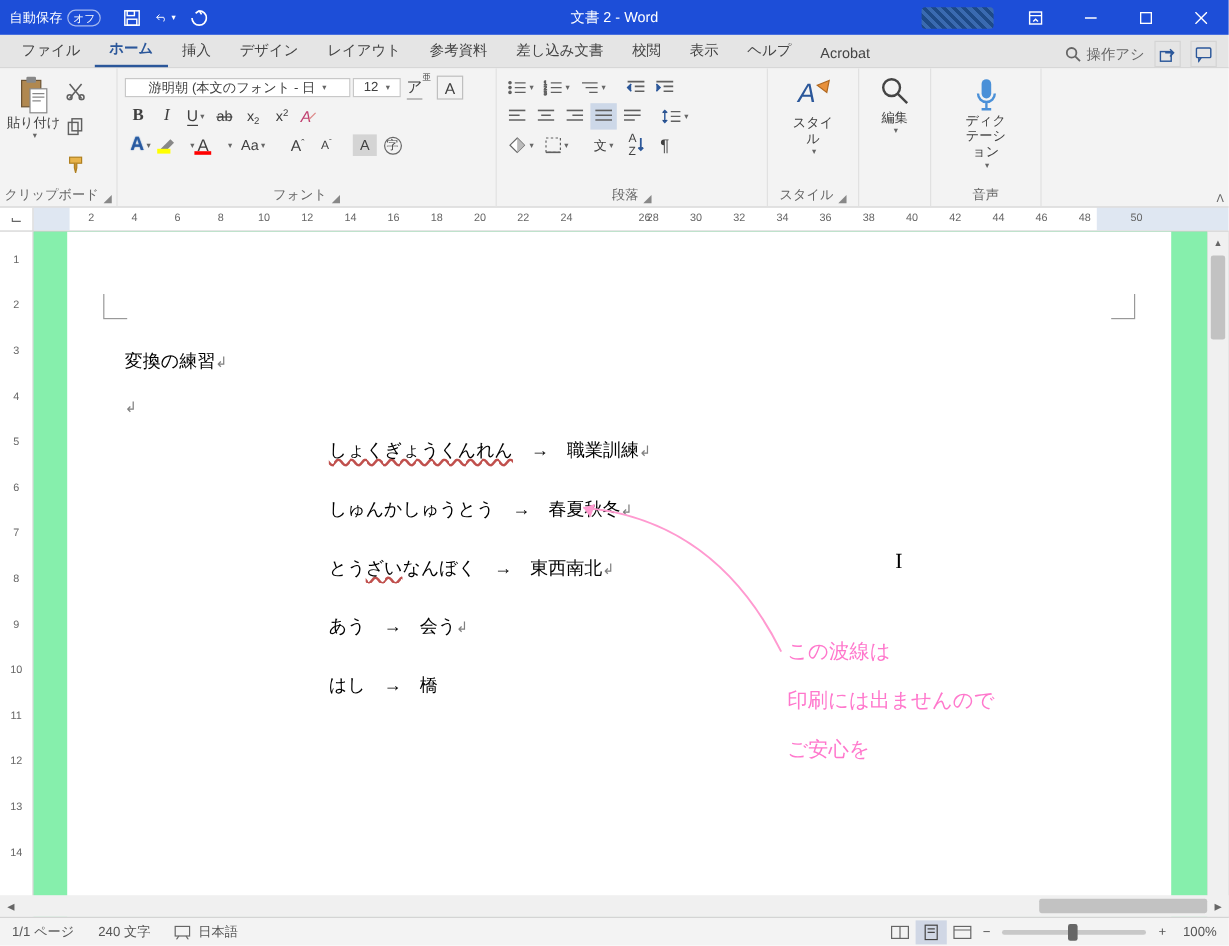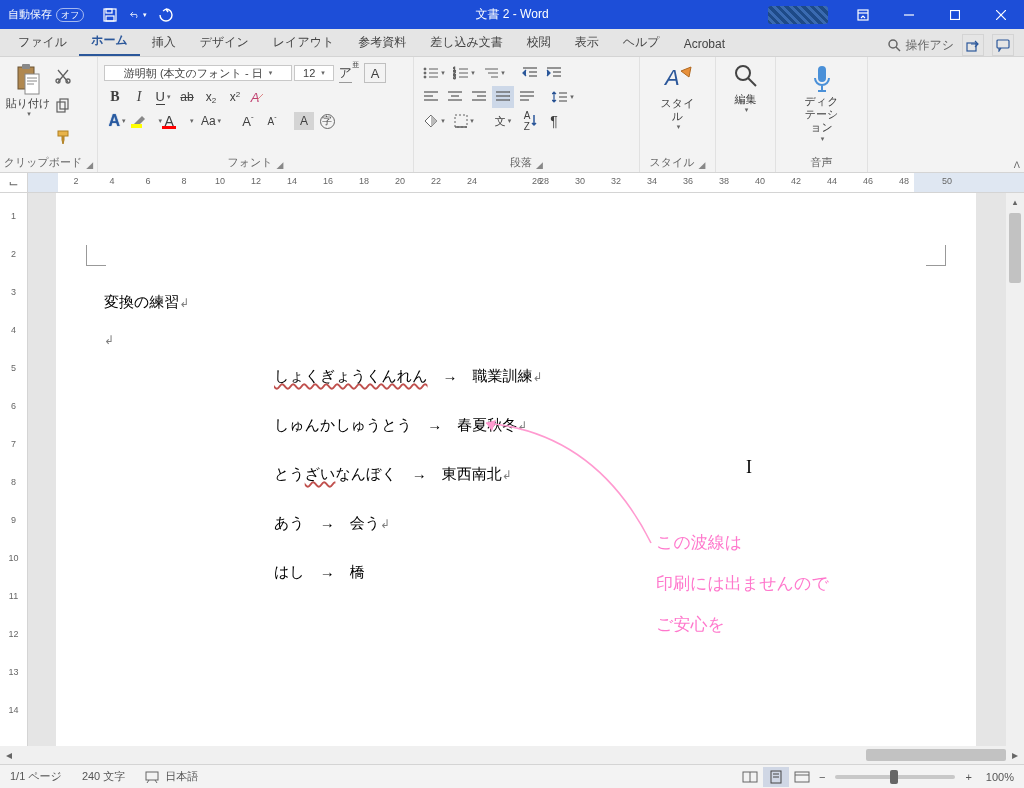--- a/index.html
+++ b/index.html
@@ -54,21 +54,21 @@
   
   .doc-wrap { position:absolute; top:193px; bottom:24px; left:0; right:0; display:flex; background:#ababab;}
   .scroll-v { width:18px; background:#f0f0f0; display:flex; flex-direction:column; }
   .scroll-thumb-v { background:#c2c2c2; width:12px; margin:2px auto; height:70px; border-radius:2px;}
   .scroll-end { height:18px; display:flex; align-items:center; justify-content:center; color:#666; font-size:9px;}
   .scroll-h-row { position:absolute; bottom:24px; left:0; right:0; height:18px; background:#f0f0f0; display:flex; align-items:center;}
   .scroll-h-row .sp { flex:1;}
   .scroll-h-row .end { width:18px; text-align:center; color:#666;}
   .scroll-thumb-h { height:12px; background:#c2c2c2; border-radius:2px; width:140px;}
 
-  .doc-surface { flex:1; background:#e5e5e5; position:relative; overflow:hidden;}
+  .doc-surface { flex:1; background:#86efac; position:relative; overflow:hidden;}
   .page { position:absolute; left:28px; right:30px; top:0; bottom:0; background:#fff; }
   .page-corner { position:absolute; width:20px; height:1px; background:#999;}
   .page-corner.v { width:1px; height:20px;}
   .content { position:absolute; left:48px; top:95px; right:40px; font-family:"Yu Mincho","MS Mincho",serif; font-size:15px; color:#000; line-height:1.8;}
   .content p { margin-bottom:10px;}
   .para-mark { color:#808080; font-size:12px;}
   .indent1 { padding-left:170px;}
   .wave-red  { text-decoration: wavy underline #c0504d; text-decoration-thickness:1.5px; text-underline-offset:2px;}
 
   .anno { position:absolute; color:#ff77cc; font-family:"Yu Gothic","Comic Sans MS",cursive; font-size:17px; line-height:2.4;}

